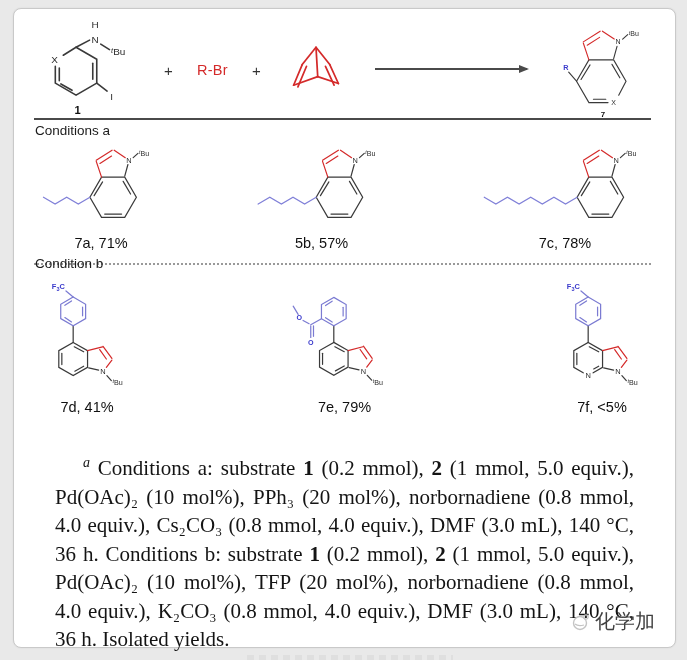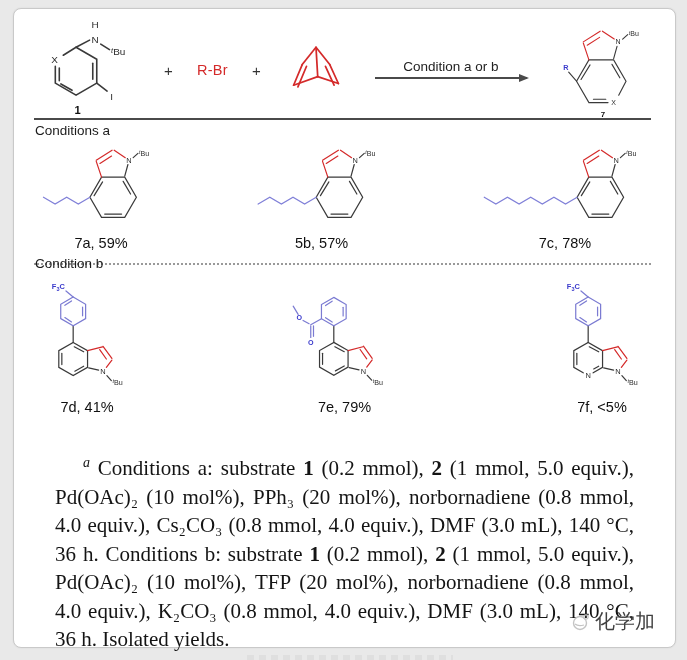--- a/index.html
+++ b/index.html
@@ -81,21 +81,20 @@
         <line x1="20" y1="26" x2="10" y2="50"></line>
         <line x1="25" y1="28" x2="15" y2="52"></line>
         <line x1="52" y1="26" x2="62" y2="48"></line>
         <line x1="47" y1="28" x2="57" y2="50"></line>
         <line x1="10" y1="50" x2="38" y2="40"></line>
         <line x1="62" y1="48" x2="38" y2="40"></line>
       </g>
     </svg>
 
     <div class="arrow">
-      <span class="lbl">Condition a or b</span>
       <span class="shaft"></span>
     </div>
 
     <svg viewBox="0 0 195 185" width="110" height="104">
       <g stroke="#3a3a3a" stroke-width="2" fill="none" stroke-linecap="round">
         <path d="M113,141 L126,116 L104,78 L60,78 L38,116 L60,154 L94,154"></path>
         <line x1="101" y1="86" x2="115" y2="110"></line>
         <line x1="90" y1="148" x2="68" y2="148"></line>
         <line x1="46" y1="113" x2="62" y2="87"></line>
         <g stroke="#d42a2a">
@@ -134,21 +133,21 @@
             <line x1="57" y1="52" x2="79" y2="38"></line>
             <line x1="84" y1="27" x2="105" y2="41"></line>
           </g>
           <line x1="110" y1="54" x2="104" y2="76"></line>
           <line x1="120" y1="41" x2="129" y2="33"></line>
           <polyline points="38,116 16,129 -6,116 -28,129 -50,116" stroke="#8080d8"></polyline>
           <text x="112" y="51" text-anchor="middle" font-size="14" fill="#2d2d2d" stroke="none">N</text>
           <text x="131" y="37" font-size="13.5" fill="#2d2d2d" stroke="none"><tspan font-style="italic" font-size="10" dy="-3">t</tspan><tspan dy="3">Bu</tspan></text>
         </g>
       </svg>
-      <span class="yield"><b>7a</b><span>, </span><span>59%</span></span>
+      <span class="yield"><b>7a</b><span>, </span><span>71%</span></span>
     </div>
 
     <div class="cell">
       <svg viewBox="0 0 252 180" width="133" height="95">
         <g stroke="#3a3a3a" stroke-width="2.3" fill="none" stroke-linecap="round" transform="translate(78,0)">
           <polygon points="60,78 104,78 126,116 104,154 60,154 38,116"></polygon>
           <line x1="101" y1="86" x2="115" y2="110"></line>
           <line x1="98" y1="148" x2="66" y2="148"></line>
           <line x1="46" y1="113" x2="62" y2="87"></line>
           <g stroke="#d42a2a">

